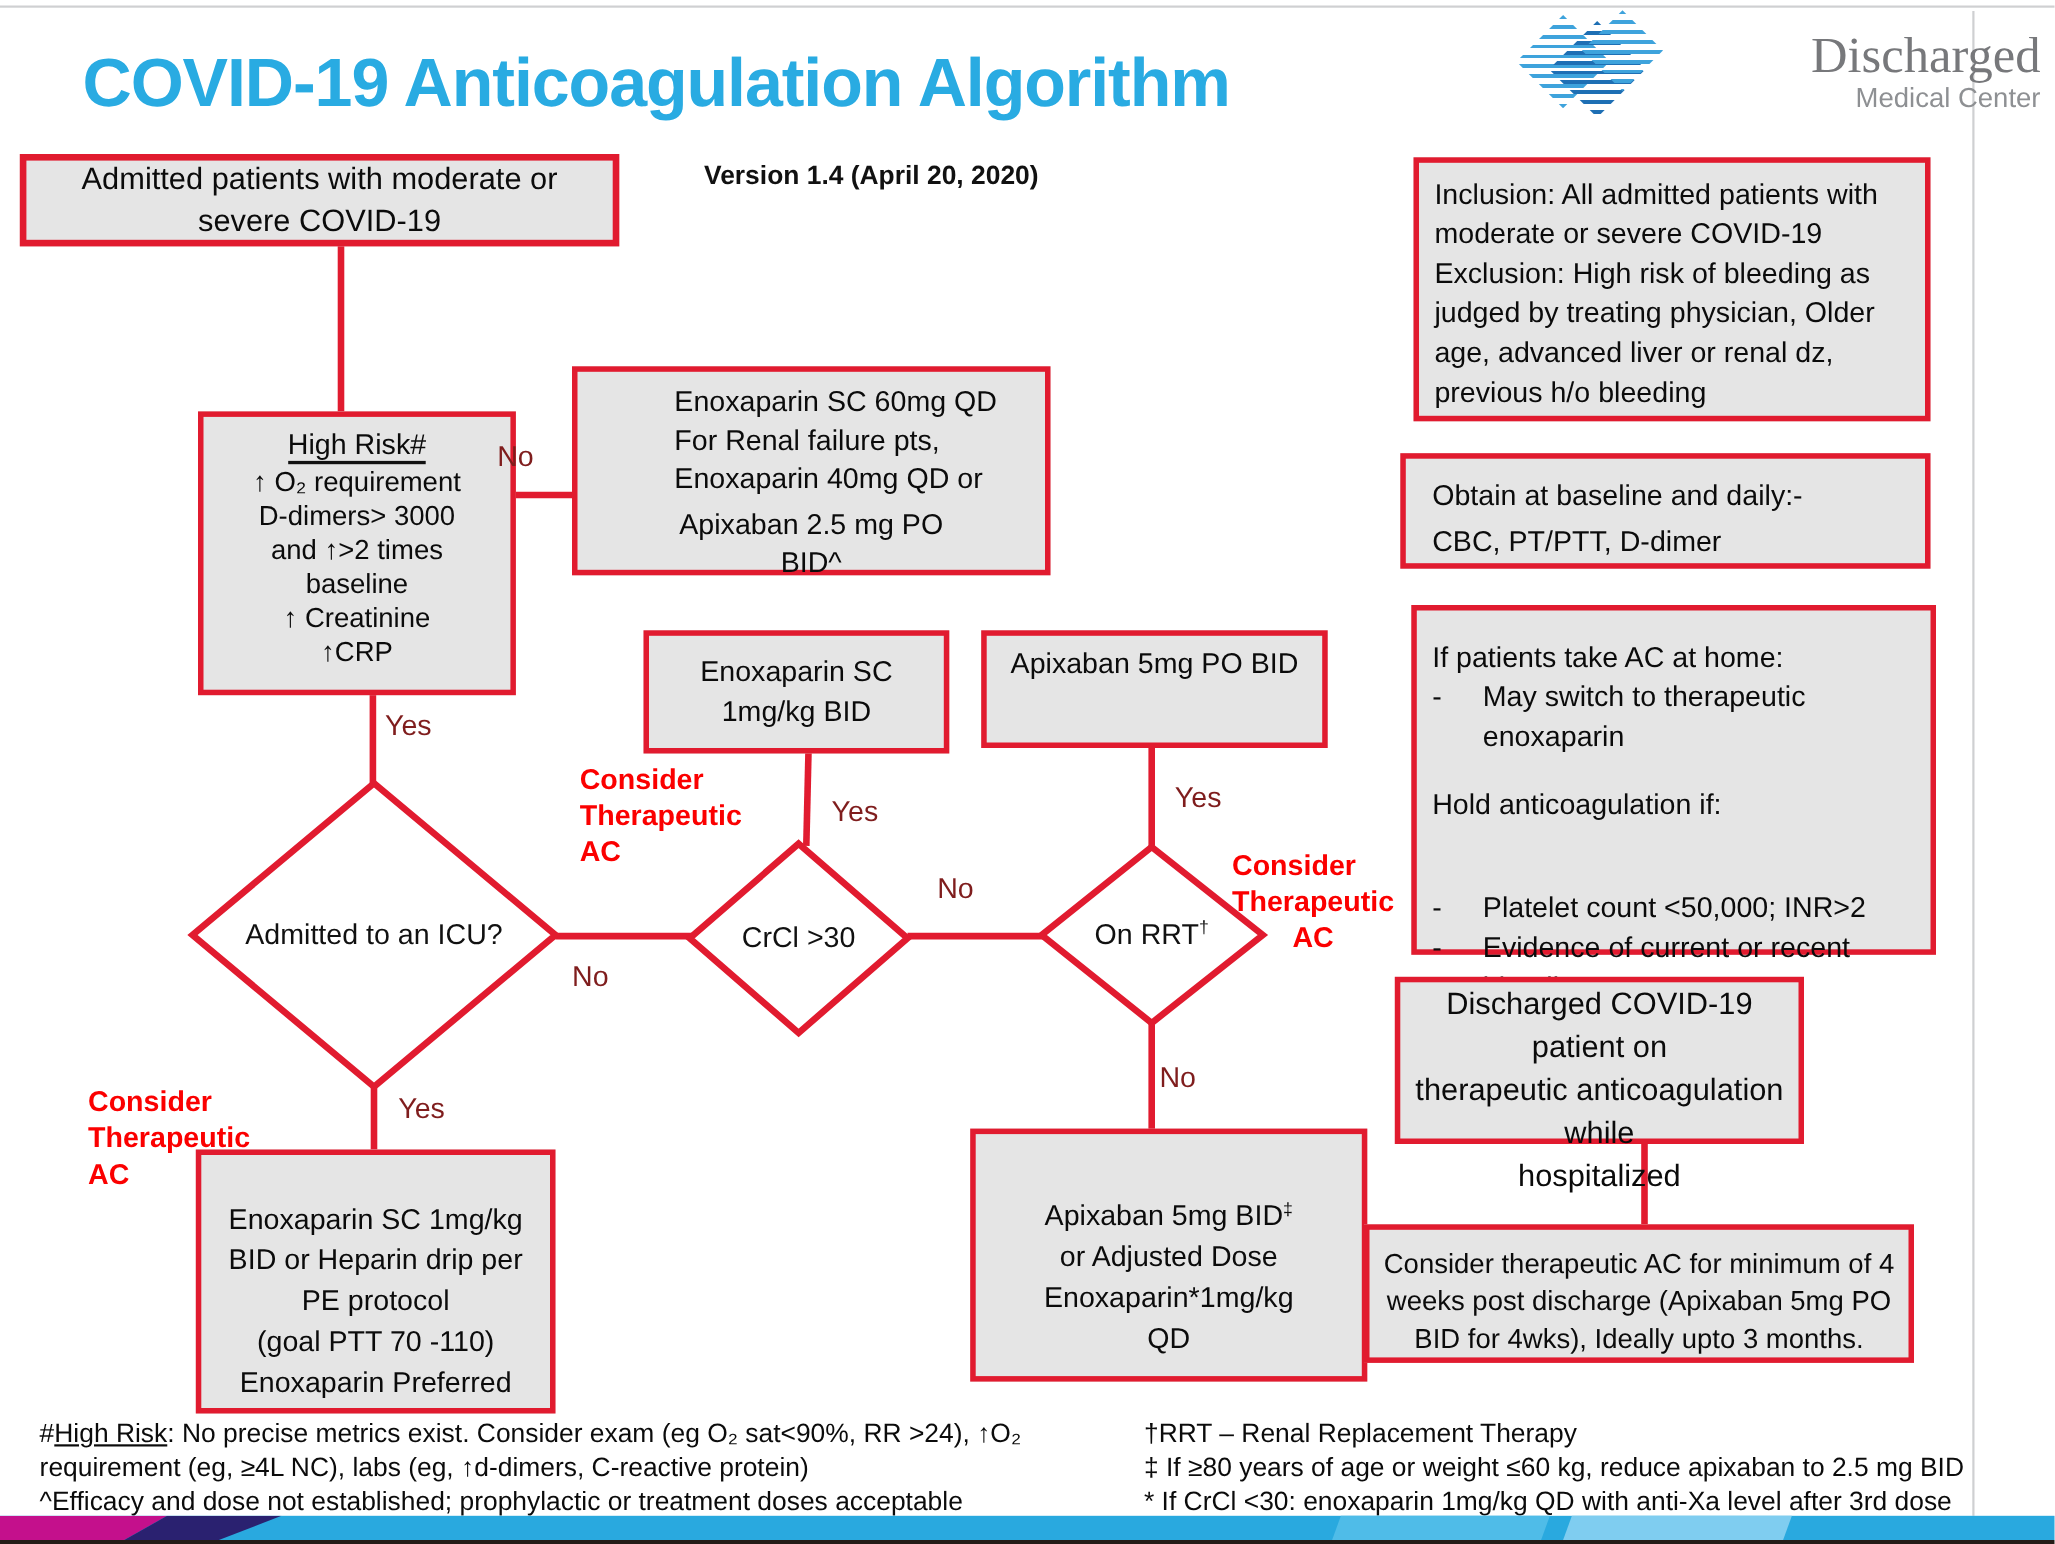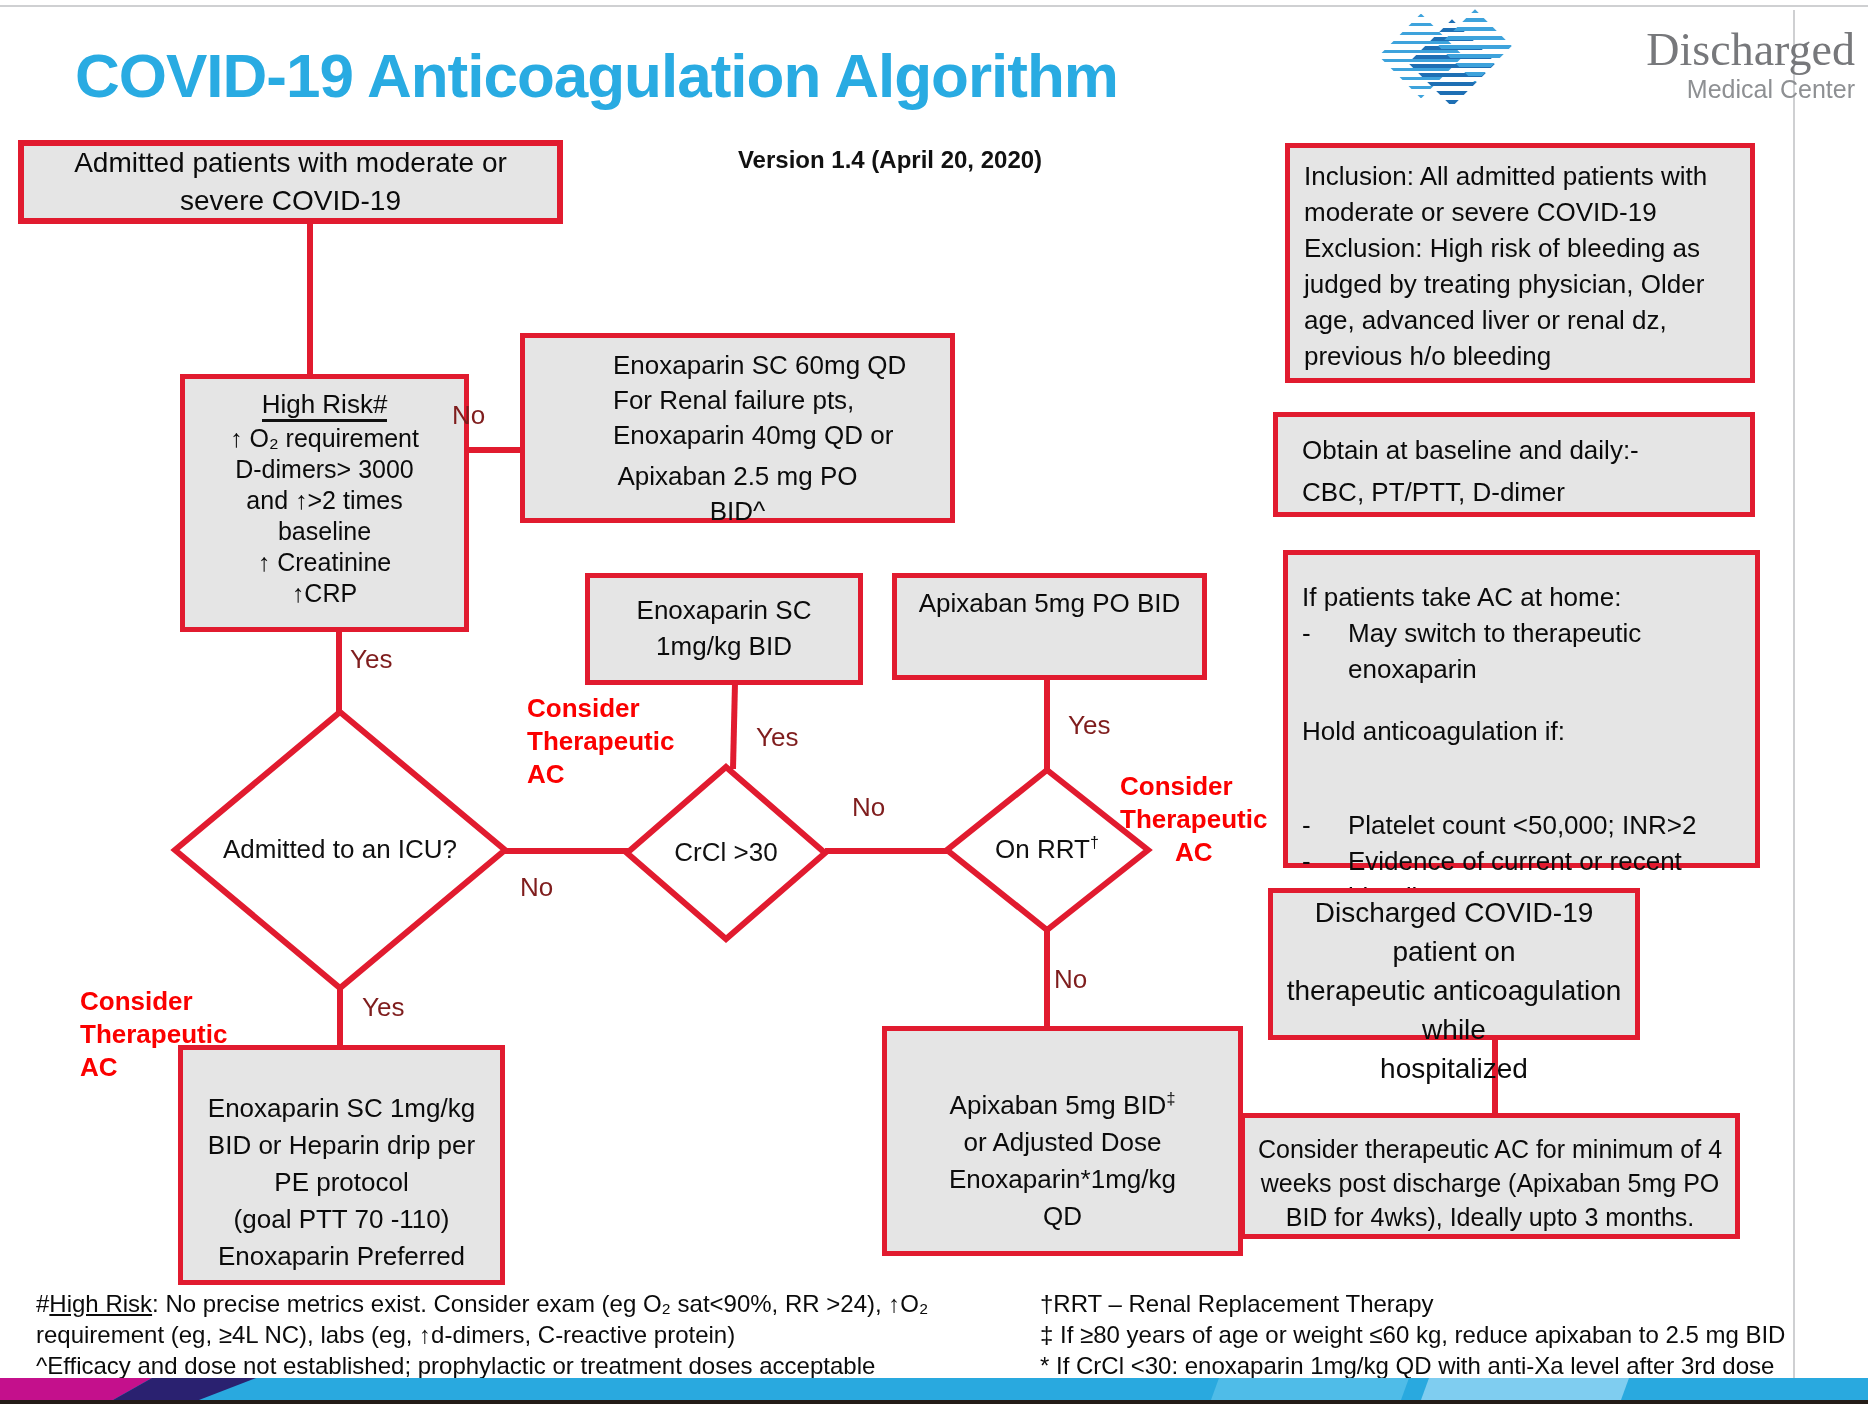--- a/index.html
+++ b/index.html
@@ -5,21 +5,21 @@
   html,body{margin:0;padding:0;background:#ffffff;}
   #stage{position:relative;width:1868px;height:1404px;background:#ffffff;overflow:hidden;
          font-family:"Liberation Sans",sans-serif;color:#0b0b0b;}
   .abs{position:absolute;}
   
   .rbox{position:absolute;border:5px solid #e11b2f;background:#e5e5e5;box-sizing:border-box;}
   .ctr{text-align:center;}
   .bold{font-weight:normal;}
   
   .title{font-size:62px;font-weight:bold;color:#29abe2;letter-spacing:-1px;white-space:nowrap;}
-  .version{font-size:24px;font-weight:bold;color:#111;text-align:center;}
+  .version{font-size:24px;font-weight:bold;color:#111;}
   
   .dlabel{position:absolute;font-size:26px;color:#111;text-align:center;}
   .yn{position:absolute;font-size:26px;color:#7f1d1d;}
   .rednote{position:absolute;font-size:26px;font-weight:bold;color:#fb0000;line-height:33px;white-space:nowrap;}
   .sup{font-size:0.62em;vertical-align:super;line-height:0;}
   
   .p0{margin:0;}
   .bullet{display:flex;}
   .bullet .dash{width:46px;flex:0 0 46px;}
   .bullet .btext{flex:1;}

